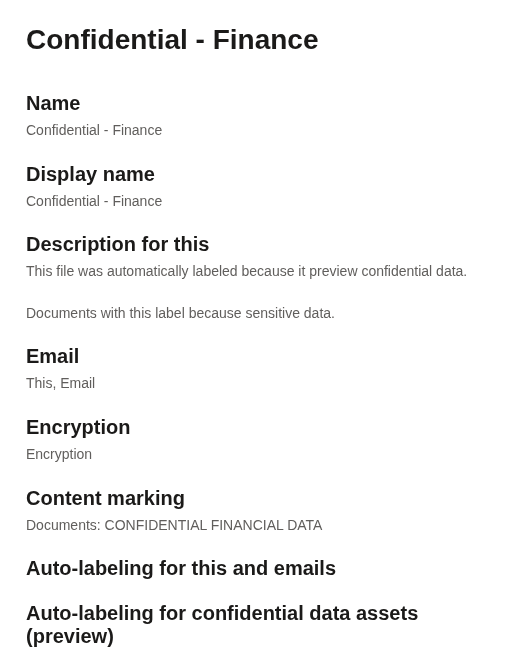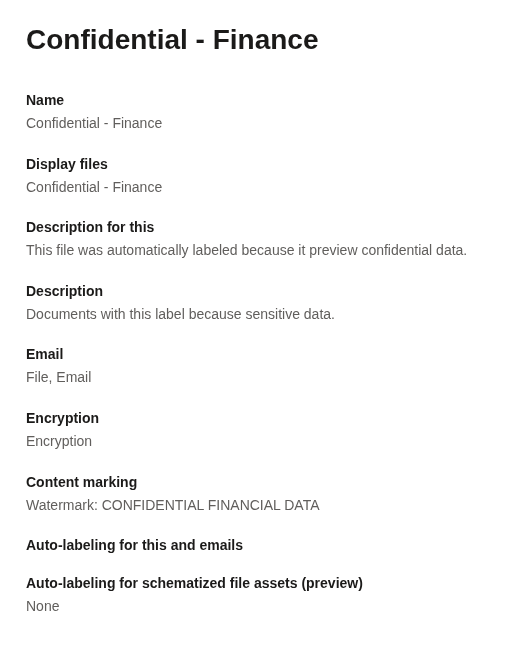--- a/index.html
+++ b/index.html
@@ -18,21 +18,21 @@
       font-size: 28px;
       font-weight: 700;
       color: #1b1a19;
       margin-bottom: 36px;
       margin-top: 4px;
     }
     .field {
       margin-bottom: 22px;
     }
     .field-label {
-      font-size: 14px;
+      font-size: 20px;
       font-weight: 600;
       color: #1b1a19;
       margin-bottom: 6px;
     }
     .field-value {
       font-size: 14px;
       font-weight: 400;
       color: #605e5c;
       line-height: 1.4;
     }
@@ -41,49 +41,48 @@
 <body>
 
 <h1 class="page-title">Confidential - Finance</h1>
 
 <div class="field">
   <div class="field-label">Name</div>
   <div class="field-value">Confidential - Finance</div>
 </div>
 
 <div class="field">
-  <div class="field-label">Display files</div>
+  <div class="field-label">Display name</div>
   <div class="field-value">Confidential - Finance</div>
 </div>
 
 <div class="field">
   <div class="field-label">Description for this</div>
   <div class="field-value">This file was automatically labeled because it preview confidential data.</div>
 </div>
 
 <div class="field">
-  <div class="field-label">Description</div>
   <div class="field-value">Documents with this label because sensitive data.</div>
 </div>
 
 <div class="field">
   <div class="field-label">Email</div>
-  <div class="field-value">File, Email</div>
+  <div class="field-value">This, Email</div>
 </div>
 
 <div class="field">
   <div class="field-label">Encryption</div>
   <div class="field-value">Encryption</div>
 </div>
 
 <div class="field">
   <div class="field-label">Content marking</div>
-  <div class="field-value">Watermark: CONFIDENTIAL FINANCIAL DATA</div>
+  <div class="field-value">Documents: CONFIDENTIAL FINANCIAL DATA</div>
 </div>
 
 <div class="field">
   <div class="field-label">Auto-labeling for this and emails</div>
 </div>
 
 <div class="field">
-  <div class="field-label">Auto-labeling for schematized file assets (preview)</div>
+  <div class="field-label">Auto-labeling for confidential data assets (preview)</div>
   <div class="field-value">None</div>
 </div>
 
 </body></html>

